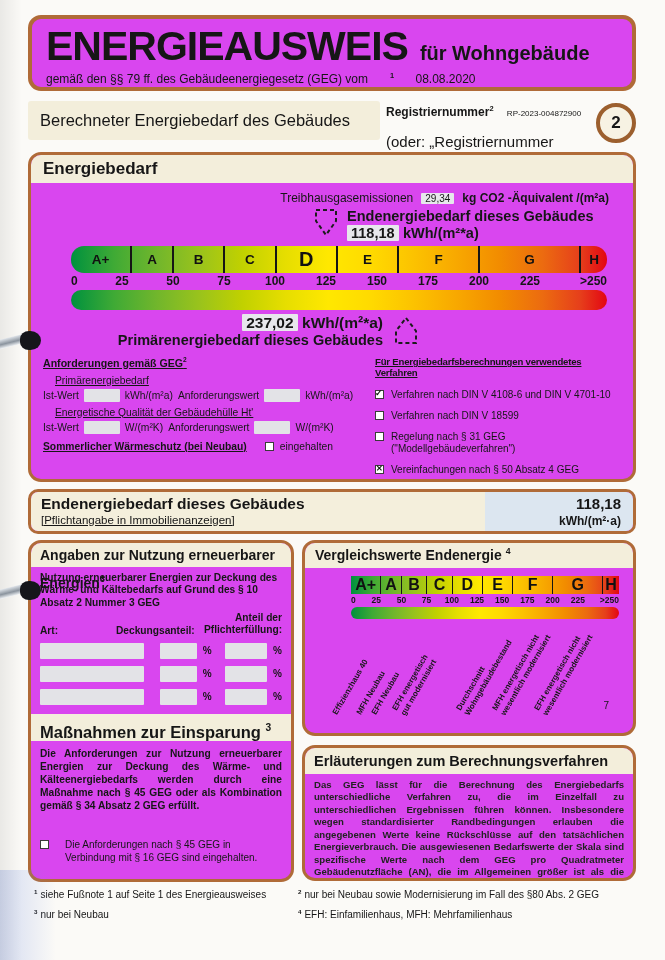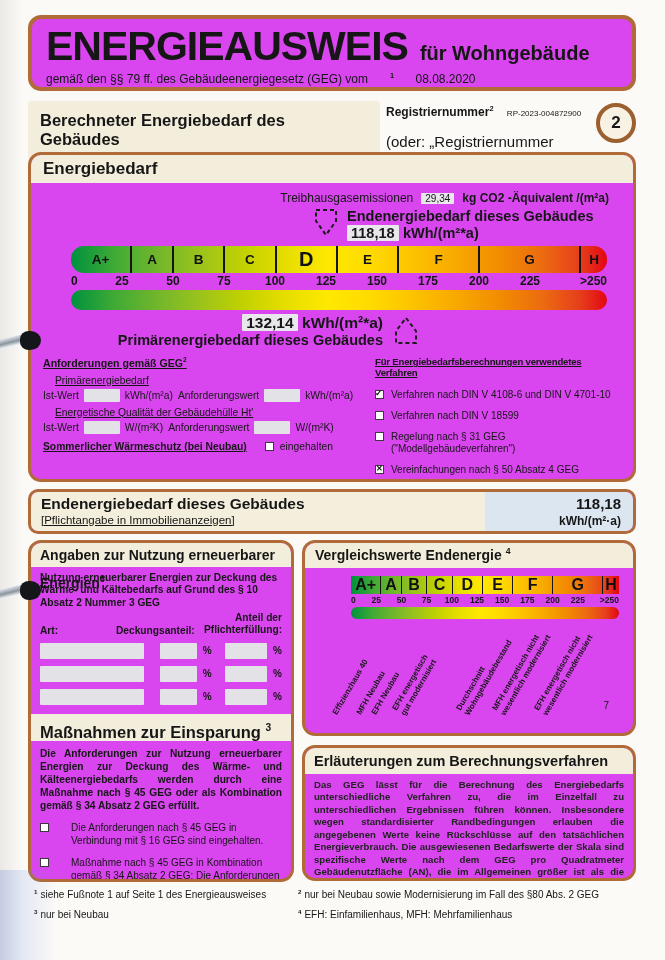--- a/index.html
+++ b/index.html
@@ -21,21 +21,21 @@
   .header-box{left:28px;top:15px;width:608px;height:76px;border-width:4px;padding:4px 14px 0;}
   .title-row{display:flex;align-items:baseline;gap:12px;}
   .main-title{font-size:41px;font-weight:800;letter-spacing:-1px;}
   .title-suffix{font-size:20px;font-weight:bold;}
   .law-row{font-size:12px;margin-top:1px;}
   .law-row sup{margin-left:22px;}
   .law-date{margin-left:18px;}
 
   
   .subheader{position:absolute;left:28px;top:101px;width:608px;display:flex;align-items:flex-start;}
-  .section-label{background:#f3eedb;border-radius:3px;font-size:16.5px;font-weight:bold;padding:10px 12px;width:352px;box-sizing:border-box;}
+  .section-label{background:#f3eedb;border-radius:3px;font-size:16.5px;font-weight:normal;padding:10px 12px;width:352px;box-sizing:border-box;}
   .reg-block{margin-left:6px;padding-top:3px;width:206px;}
   .reg-line1{font-size:12px;font-weight:bold;}
   .reg-value{font-size:8px;font-weight:normal;margin-left:10px;}
   .reg-line2{font-size:15px;margin-top:14px;}
   .page-badge{width:32px;height:32px;border:4px solid #9c5f2e;border-radius:50%;background:#f7f2e3;display:flex;align-items:center;justify-content:center;font-size:17px;font-weight:bold;margin:2px 0 0 4px;flex:none;}
 
   
   .main-box{left:28px;top:152px;width:608px;height:330px;}
   .box-header{background:#f3eedb;font-weight:bold;padding-left:12px;}
   .main-box .box-header{height:28px;line-height:28px;font-size:17px;}
@@ -98,21 +98,21 @@
   .ren-head{display:flex;align-items:flex-end;margin:3px 9px 0;font-size:10.2px;font-weight:bold;}
   .ren-head .h-art{flex:1;}
   .ren-head .h-deck{width:88px;}
   .ren-head .h-ant{width:78px;text-align:right;white-space:pre;line-height:1.15;}
   .ren-row{display:flex;align-items:center;margin:7px 9px 0;}
   .rf{background:#e3e3e7;height:16px;border-radius:1px;}
   .rf1{width:112px;} .rf2{width:40px;margin-left:16px;} .rf3{width:46px;margin-left:13px;}
   .pct{font-weight:bold;font-size:10px;margin-left:6px;}
   .measures-header{margin-top:9px;height:27px;line-height:27px;font-size:16.5px;background:#f3eedb;font-weight:bold;padding-left:9px;}
   .mes-intro{font-size:10.2px;font-weight:bold;margin:6px 9px 0;line-height:1.28;text-align:justify;}
-  .m-item{display:flex;gap:22px;margin:9px 9px 0;font-size:10px;line-height:1.3;}
+  .m-item{display:flex;gap:16px;margin:26px 9px 0;font-size:10px;line-height:1.3;}
   .m-item .cb{margin-top:2px;}
 
   
   .comp-box{left:302px;top:540px;width:334px;height:196px;}
   .comp-box .box-header{height:25px;line-height:17px;font-size:14px;padding-left:10px;}
   .comp-scale{margin:8px 14px 0 46px;}
   .comp-labels{position:relative;height:104px;margin:2px 0 0;}
   .rlabel{position:absolute;bottom:8px;transform:rotate(-60deg);transform-origin:0 100%;white-space:pre;font-size:8px;font-weight:bold;line-height:1.2;}
   .rl0{left:34px;} .rl1{left:58px;} .rl2{left:73px;} .rl3{left:102px;} .rl4{left:166px;} .rl5{left:202px;} .rl6{left:244px;}
   .comp-page{position:absolute;right:24px;bottom:14px;font-size:10px;}
@@ -209,21 +209,21 @@
           <span style="left: calc(80% - 20.8px); transform: translateX(-50%);">200</span>
           <span style="left: calc(90% - 23.4px); transform: translateX(-50%);">225</span>
           <span style="right: 0px;">&gt;250</span>
         </div>
       <div class="scale-gradient"></div>
     </div>
 
     <div class="primary-row">
       <div class="primary-text">
         <div>
-          <span class="val bold16">132,14</span>
+          <span class="val bold16">237,02</span>
           <span class="bold16">kWh/(m²*a)</span>
         </div>
         <div class="bold15">Primärenergiebedarf dieses Gebäudes</div>
       </div>
       <svg class="arrow-svg" width="26" height="30" viewBox="0 0 26 30">
         <path d="M13 2 L23 15 V27 H3 V15 Z" fill="none" stroke="#1c1c1c" stroke-width="2" stroke-dasharray="4 3"></path>
       </svg>
     </div>
 
     <div class="cols">

